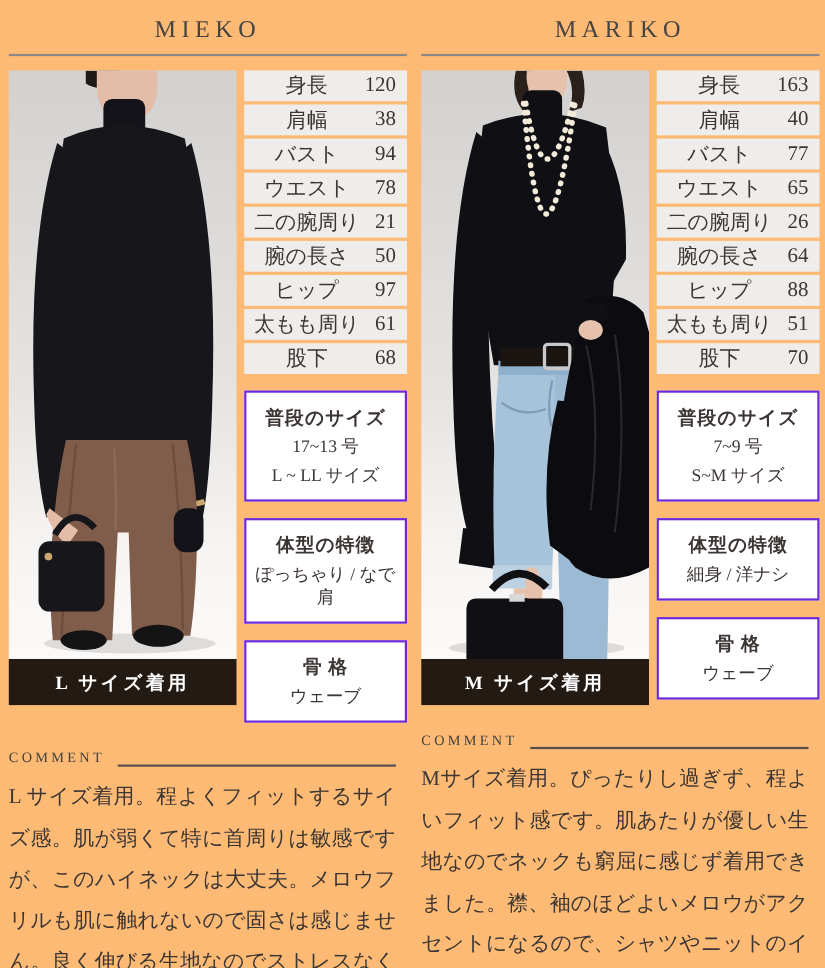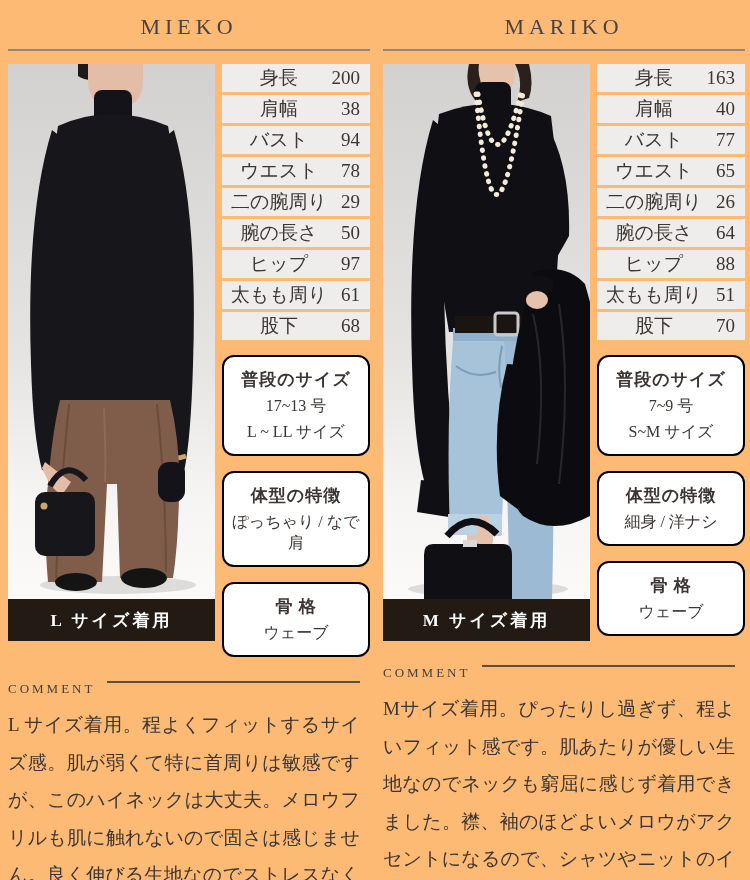--- a/index.html
+++ b/index.html
@@ -28,27 +28,27 @@
   }
   .info { flex:1; display:flex; flex-direction:column; }
   .m-table { display:flex; flex-direction:column; gap:3px; }
   .m-row {
     background:#eeedec; height:28px; display:flex; align-items:center;
     font-size:19px; padding:0 10px 0 4px;
   }
   .m-label { flex:1; text-align:center; }
   .m-value { min-width:28px; text-align:right; }
   .info-box {
-    border:2px solid #000000; border-radius:12px; text-align:center;
+    border:2px solid #6d28d9; border-radius:0; text-align:center;
     padding:11px 3px 11px 3px; margin-top:15px; background:#ffffff;
   }
   .bx-title { font-weight:bold; font-size:17px; letter-spacing:1px; }
   .bx-line { font-size:16px; margin-top:5px; }
   .comment { margin-top:24px; padding-right:10px; }
-  .comment-head { display:flex; align-items:flex-start; gap:12px; }
+  .comment-head { display:flex; align-items:flex-end; gap:12px; }
   .comment-label { font-size:13px; letter-spacing:3px; color:#45403c; }
   .comment-rule { flex:1; height:2px; background:#56504b; }
   .comment-text { font-size:19px; line-height:1.98; margin-top:9px; color:#3b3533; text-align:justify; }
 </style>
 </head>
 <body>
 
 <div class="page">
 
   <div class="col">
@@ -78,37 +78,37 @@
             <rect x="27" y="428" width="60" height="64" rx="10" fill="#17161b"></rect>
             <circle cx="36" cy="442" r="3.5" fill="#c9a86d"></circle>
           </svg>
         </div>
         <div class="size-tag">L サイズ着用</div>
       </div>
       <div class="info">
         <div class="m-table">
           <div class="m-row">
               <span class="m-label">身長</span>
-              <span class="m-value">200</span>
+              <span class="m-value">120</span>
             </div>
           <div class="m-row">
               <span class="m-label">肩幅</span>
               <span class="m-value">38</span>
             </div>
           <div class="m-row">
               <span class="m-label">バスト</span>
               <span class="m-value">94</span>
             </div>
           <div class="m-row">
               <span class="m-label">ウエスト</span>
               <span class="m-value">78</span>
             </div>
           <div class="m-row">
               <span class="m-label">二の腕周り</span>
-              <span class="m-value">29</span>
+              <span class="m-value">21</span>
             </div>
           <div class="m-row">
               <span class="m-label">腕の長さ</span>
               <span class="m-value">50</span>
             </div>
           <div class="m-row">
               <span class="m-label">ヒップ</span>
               <span class="m-value">97</span>
             </div>
           <div class="m-row">

